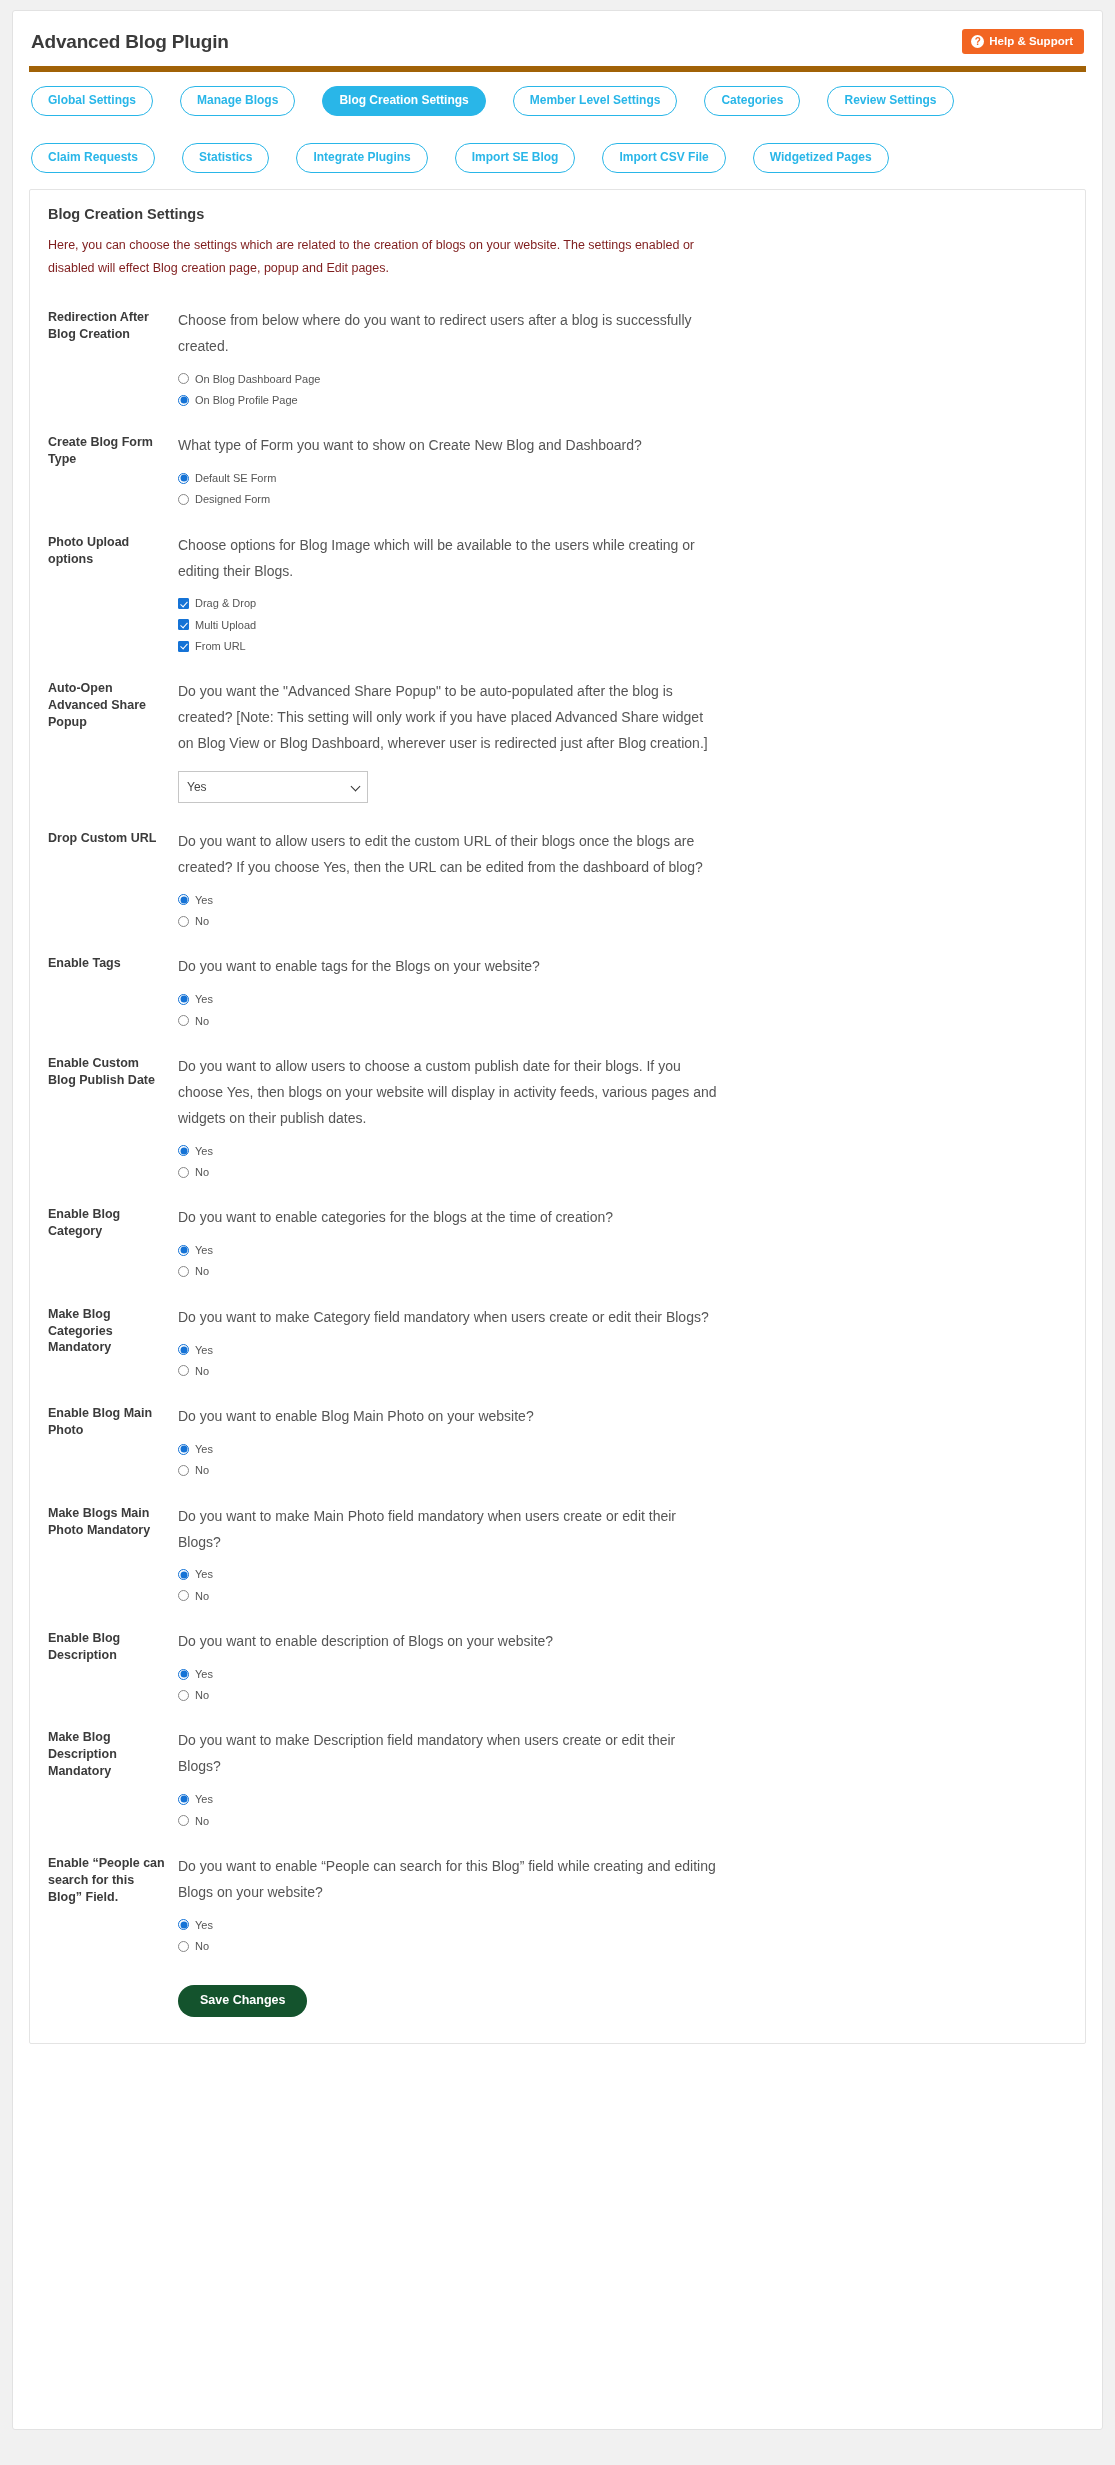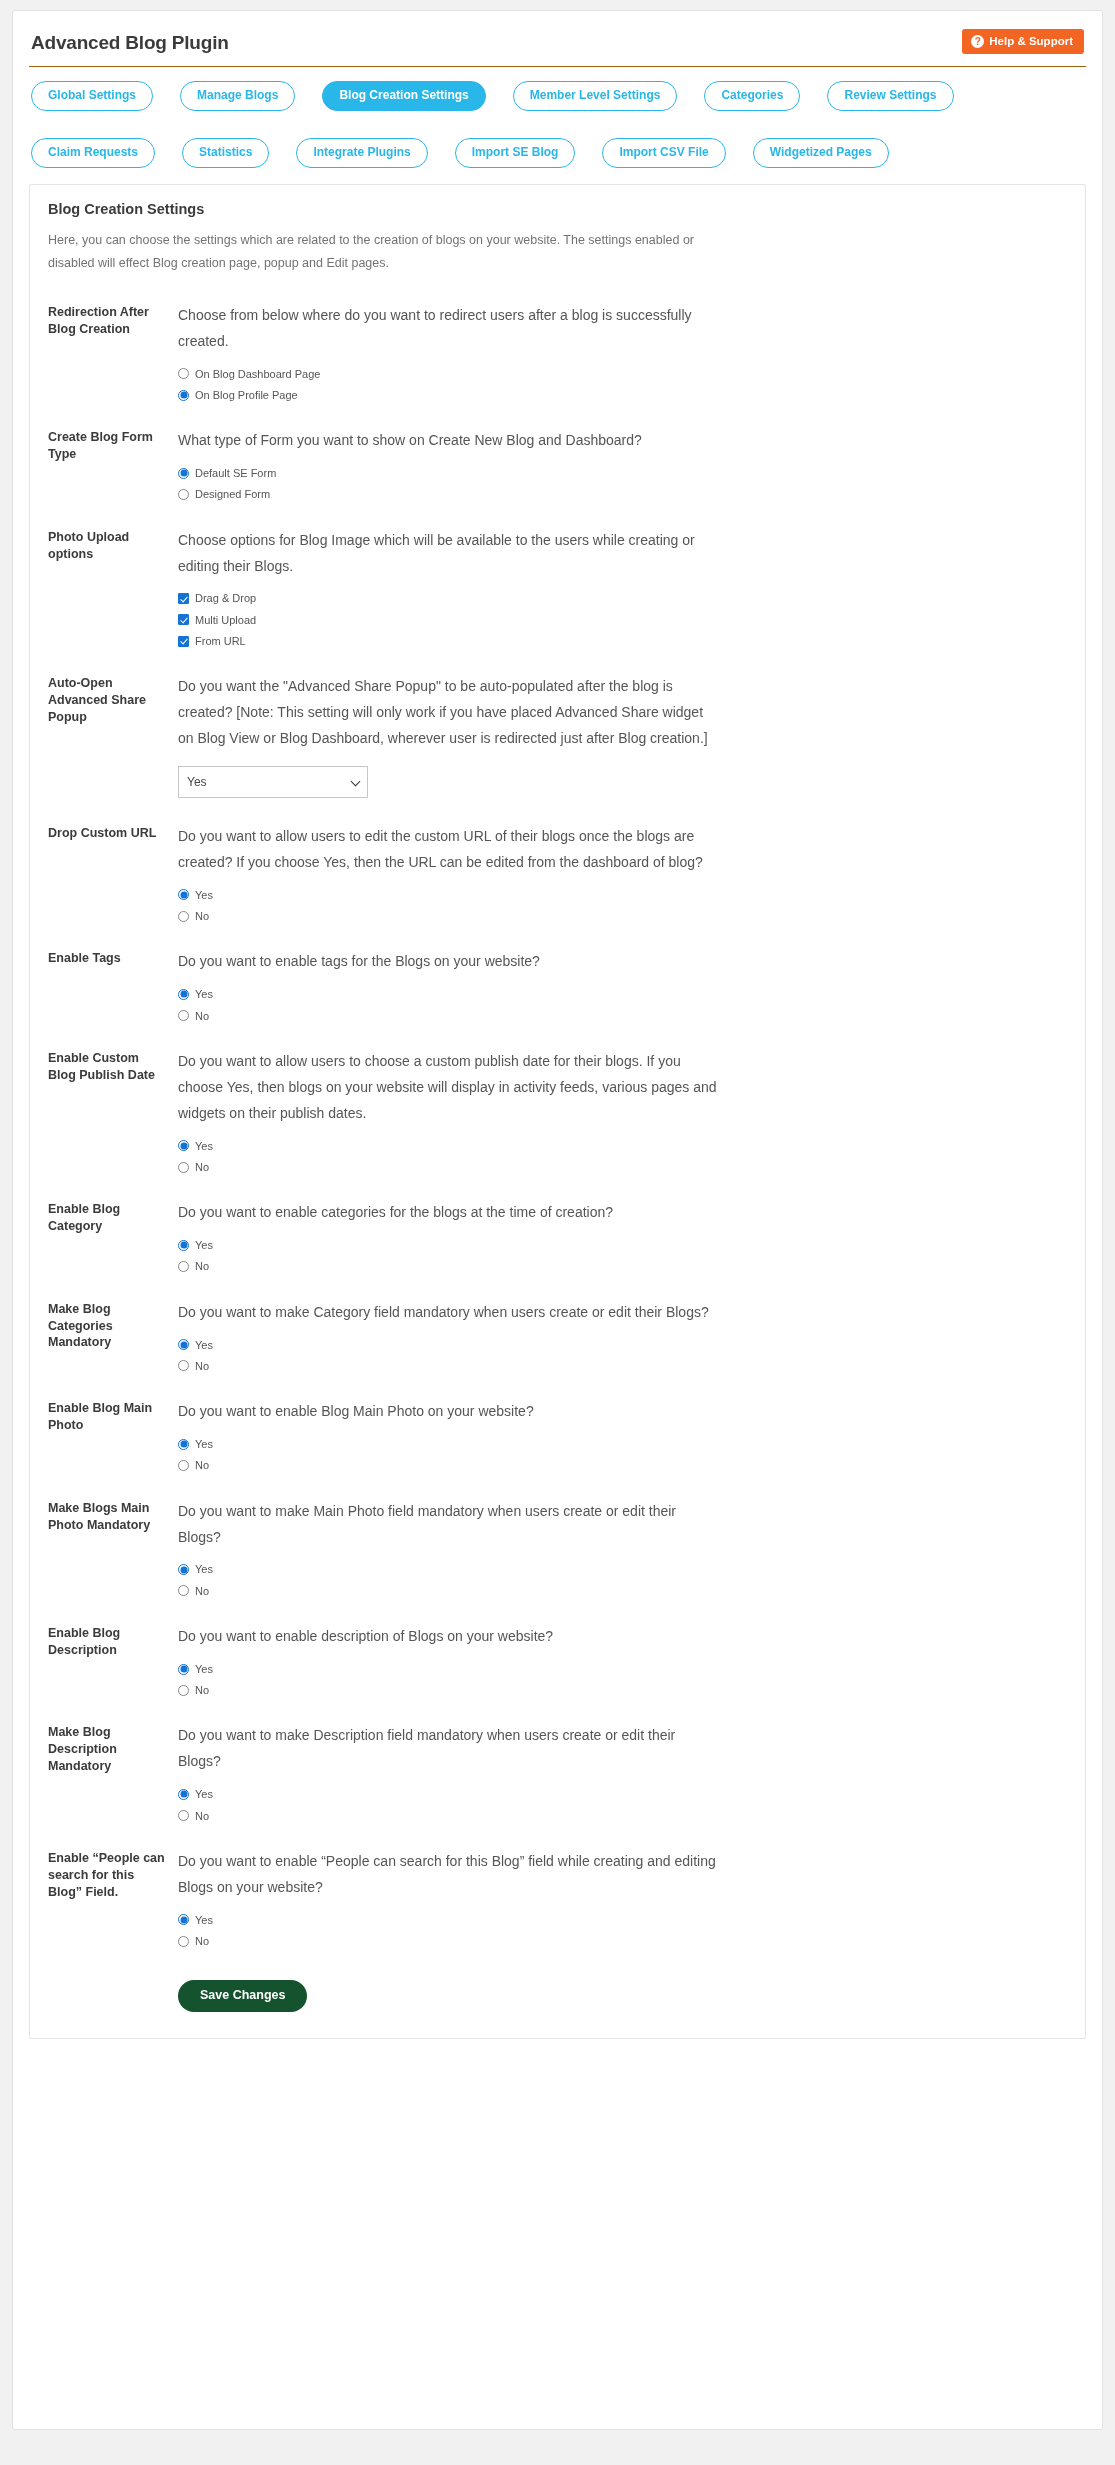--- a/index.html
+++ b/index.html
@@ -23,24 +23,24 @@
     background: #ffffff;
     border: 1px solid #e2e2e2;
     border-radius: 3px;
     padding: 14px 16px 18px 16px;
     min-height: 2420px;
   }
 
   
   .app-header {
     display: flex;
-    align-items: flex-end;
+    align-items: center;
     justify-content: space-between;
     padding: 4px 2px 12px 2px;
-    border-bottom: 1px solid #a16207;
+    border-bottom: 6px solid #a16207;
     gap: 11px;
   }
   .app-title {
     font-size: 19px;
     font-weight: bold;
     color: #3b3b3b;
     letter-spacing: -0.2px;
   }
   .help-btn {
     background: #f26522;
@@ -104,21 +104,21 @@
     padding: 14px 18px 22px 18px;
   }
   .panel-title {
     font-size: 14.5px;
     font-weight: bold;
     color: #3b3b3b;
     margin: 2px 0 12px 0;
   }
   .panel-desc {
     font-size: 12.5px;
-    color: #737373;
+    color: #7f1d1d;
     line-height: 1.85;
     max-width: 660px;
     margin-bottom: 8px;
   }
 
   
   .setting-row {
     display: flex;
     align-items: flex-start;
     padding: 20px 0 6px 0;

